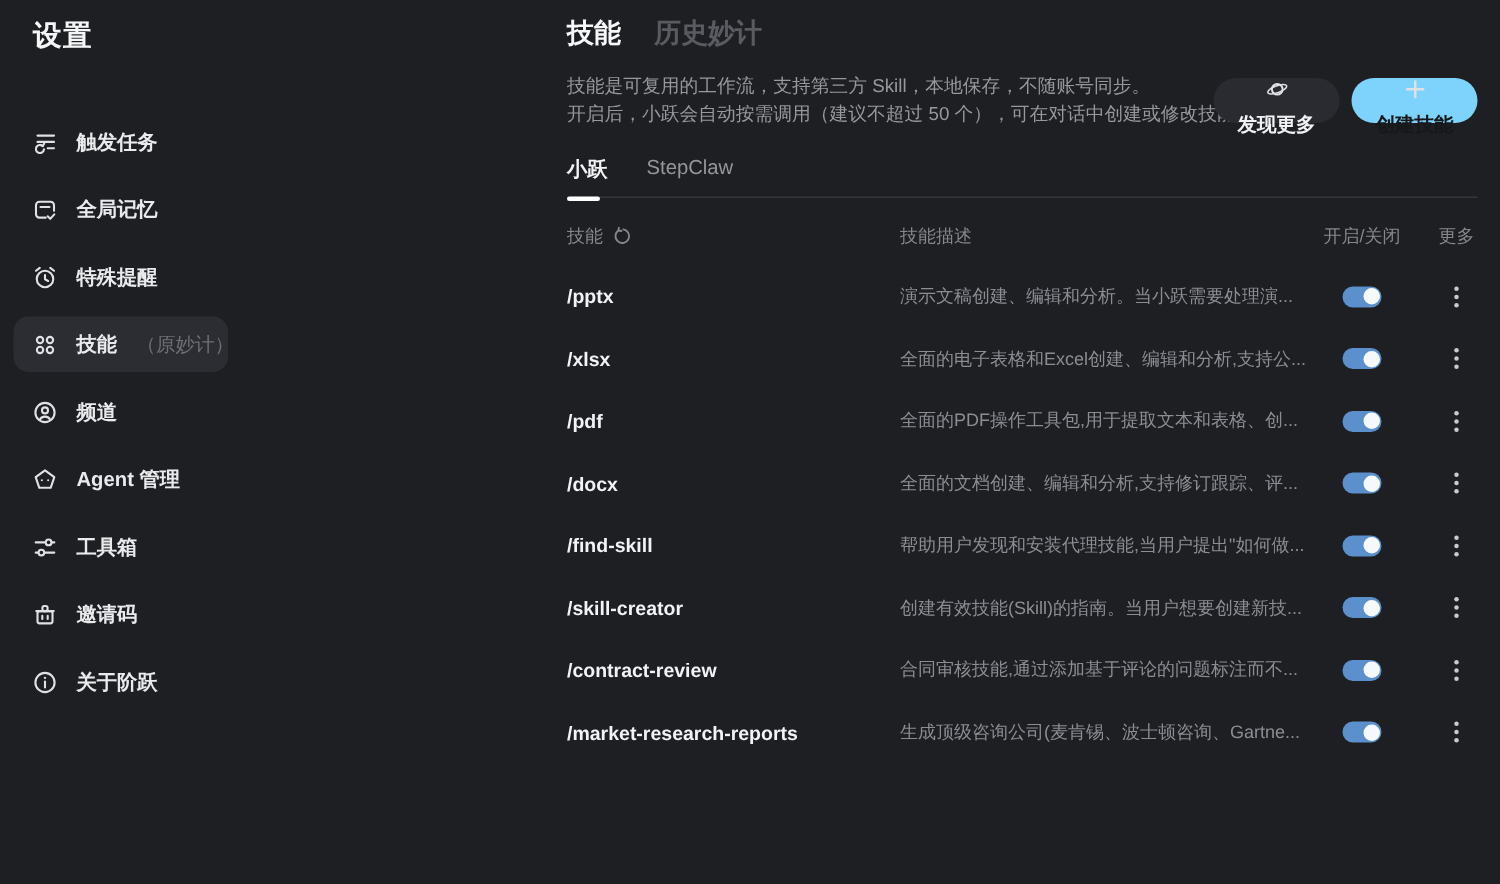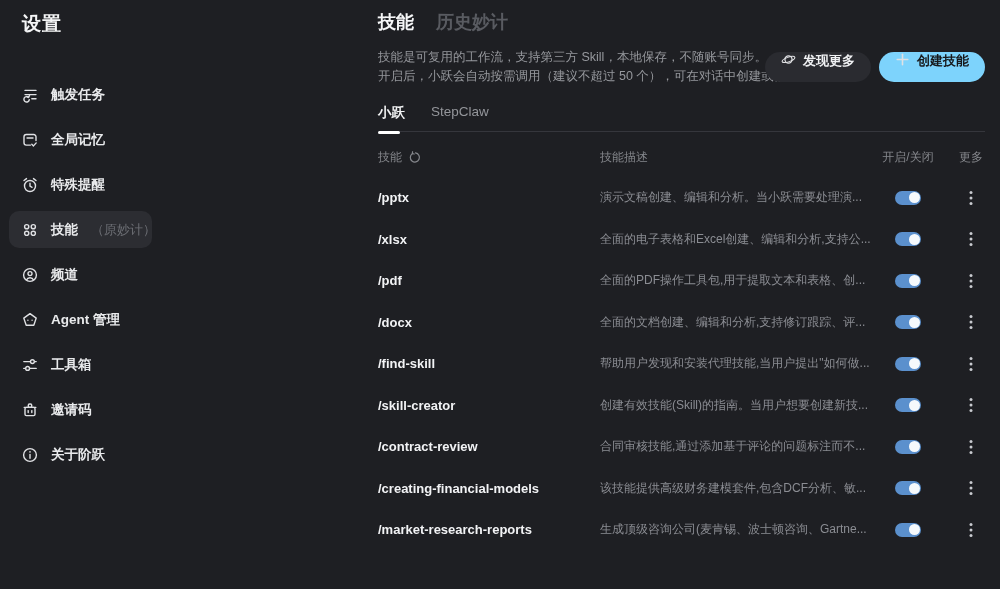--- a/index.html
+++ b/index.html
@@ -32,22 +32,22 @@
 
   .m-tabs { position:absolute; left:0; top:10px; display:flex; gap:22px; align-items:baseline; }
   .m-tab { font-size:18px; font-weight:700; color:#f6f7f8; cursor:pointer; }
   .m-tab.inactive { color:#595b61; }
 
   .m-desc { position:absolute; left:0; top:48px; font-size:12.5px; line-height:19px; color:#96989d; white-space:nowrap; }
 
   .m-actions { position:absolute; right:0; top:52px; display:flex; gap:8px; }
   .btn {
     height:30px; border-radius:16px; border:none; cursor:pointer;
-    display:flex; align-items:flex-start; gap:7px; padding:0 16px;
-    font-size:13px; font-weight:700; font-family:inherit; white-space:nowrap;
+    display:flex; align-items:center; gap:7px; padding:0 16px;
+    font-size:13px; font-weight:700; font-family:inherit; white-space:nowrap;flex-direction:column;
   }
   .btn-discover { background:#2a2b30; color:#f0f1f3; }
   .btn-create { background:#7dd3fc; color:#17181a; }
   .btn .icn { width:15px; height:15px; flex:0 0 15px; }
   .btn .icn svg { width:15px; height:15px; }
 
   .subtabs { position:absolute; left:0; top:104px; display:flex; gap:26px; }
   .subtab { font-size:13.5px; font-weight:700; color:#f2f3f4; position:relative; cursor:pointer; }
   .subtab.inactive { color:#94969b; font-weight:400; }
   .subtab.active::after {
@@ -337,32 +337,20 @@
       <div class="toggle"></div>
       <span class="kebab">
           <svg viewBox="0 0 4 16" width="4" height="16">
             <circle cx="2" cy="2.5" r="1.5" fill="currentColor"></circle>
             <circle cx="2" cy="8" r="1.5" fill="currentColor"></circle>
             <circle cx="2" cy="13.5" r="1.5" fill="currentColor"></circle>
           </svg>
         </span>
     </div>
 
-    <div class="row grid-cols">
-      <div class="row-name">/creating-financial-models</div>
-      <div class="row-desc">该技能提供高级财务建模套件,包含DCF分析、敏...</div>
-      <div class="toggle"></div>
-      <span class="kebab">
-          <svg viewBox="0 0 4 16" width="4" height="16">
-            <circle cx="2" cy="2.5" r="1.5" fill="currentColor"></circle>
-            <circle cx="2" cy="8" r="1.5" fill="currentColor"></circle>
-            <circle cx="2" cy="13.5" r="1.5" fill="currentColor"></circle>
-          </svg>
-        </span>
-    </div>
 
     <div class="row grid-cols">
       <div class="row-name">/market-research-reports</div>
       <div class="row-desc">生成顶级咨询公司(麦肯锡、波士顿咨询、Gartne...</div>
       <div class="toggle"></div>
       <span class="kebab">
           <svg viewBox="0 0 4 16" width="4" height="16">
             <circle cx="2" cy="2.5" r="1.5" fill="currentColor"></circle>
             <circle cx="2" cy="8" r="1.5" fill="currentColor"></circle>
             <circle cx="2" cy="13.5" r="1.5" fill="currentColor"></circle>

